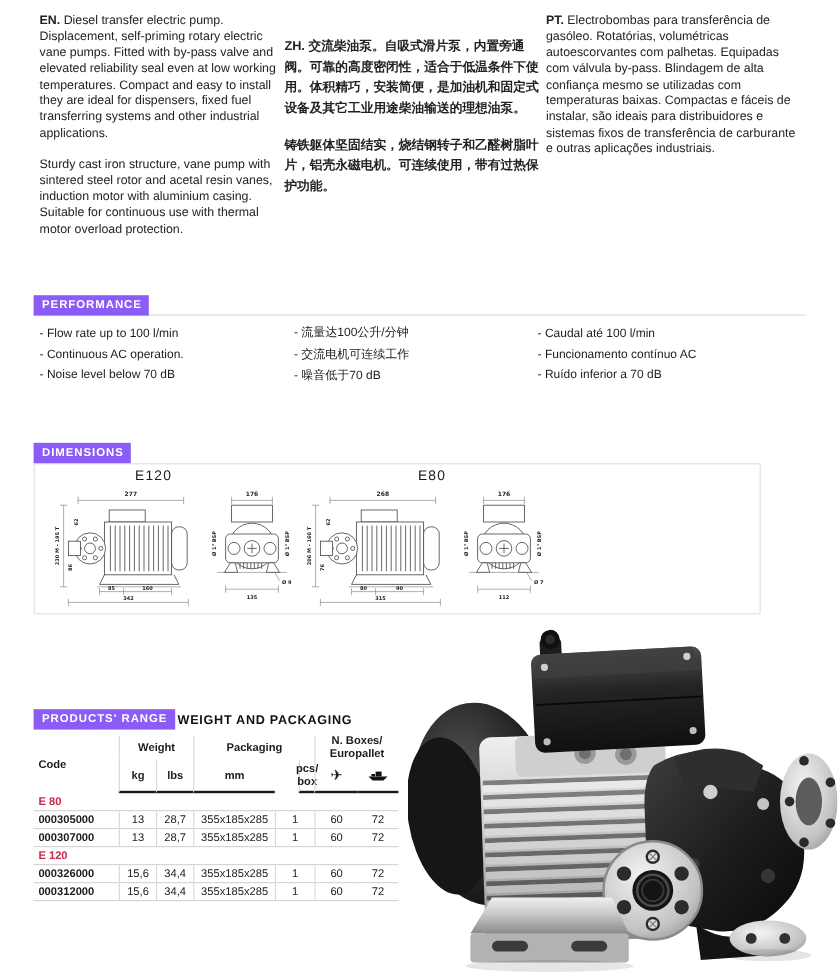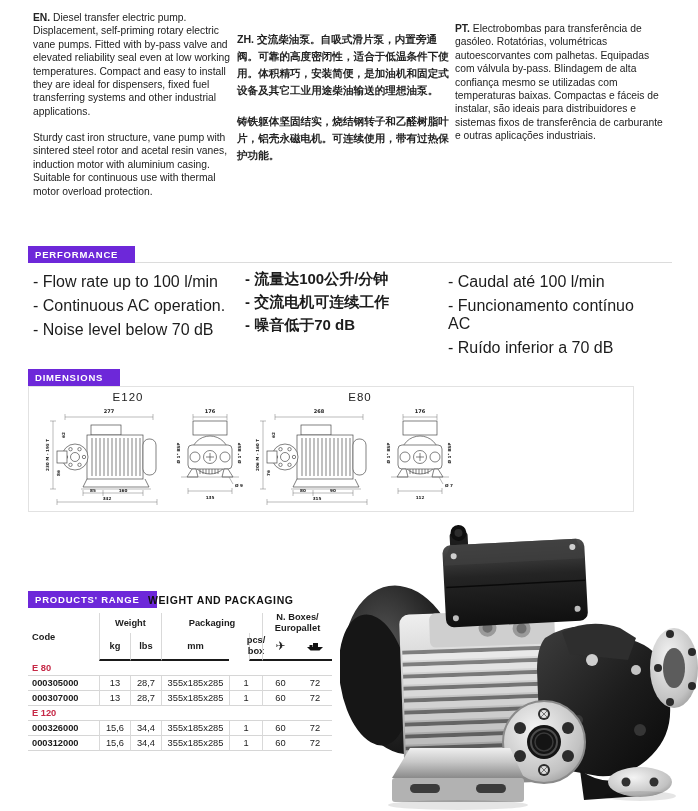--- a/index.html
+++ b/index.html
@@ -9,28 +9,28 @@
     overflow:hidden;
   }
   .abs{position:absolute;}
   
   .intro-col{font-size:10.3px;line-height:1.3;color:#222;}
   .intro-col p{margin:0 0 13px 0;}
   .lang-tag{font-weight:bold;}
   .zh-col{font-size:10.6px;font-weight:bold;line-height:1.62;}
   
   .red-bar{
-    background:#6d28d9;color:#fff;font-size:9.5px;font-weight:bold;
-    letter-spacing:.8px;padding:3px 17px 3px 7px;display:inline-block;
+    background:#8b5cf6;color:#fff;font-size:9.5px;font-weight:bold;
+    letter-spacing:.8px;padding:3px 6px 3px 7px;display:inline-block;
     text-transform:uppercase;white-space:nowrap;
   }
   .hairline{position:absolute;height:1px;background:#dcdcdc;}
   
-  .bullets div{margin-bottom:6px;font-size:16px;}
-  .bullets.zh div{font-weight:bold;font-size:15px;margin-bottom:4px;}
+  .bullets div{margin-bottom:6px;font-size:10px;}
+  .bullets.zh div{font-weight:normal;font-size:10px;margin-bottom:4px;}
   
   .dim-box{border:1px solid #e2e2e2;background:#fff;}
   .model-title{font-size:11.5px;letter-spacing:1px;color:#1c1c1c;text-align:center;}
   svg text{font-family:"DejaVu Sans","Liberation Sans",sans-serif;}
   .dim-line{stroke:#777;stroke-width:.5;}
   .draw{stroke:#4a4a4a;stroke-width:.7;fill:none;}
   .draw-fill{stroke:#4a4a4a;stroke-width:.7;fill:#ffffff;}
   .dim-txt{font-size:5px;fill:#222;font-weight:bold;}
   .dim-txt-sm{font-size:4.2px;fill:#222;font-weight:bold;}
   
@@ -61,21 +61,21 @@
        <span>Diesel transfer electric pump. Displacement, self-priming rotary electric vane pumps. Fitted with by-pass valve and elevated reliability seal even at low working temperatures. Compact and easy to install they are ideal for dispensers, fixed fuel transferring systems and other industrial applications.</span></p>
     <p>Sturdy cast iron structure, vane pump with sintered steel rotor and acetal resin vanes, induction motor with aluminium casing. Suitable for continuous use with thermal motor overload protection.</p>
   </div>
 
   <div class="abs intro-col zh-col" style="left:237px;top:11px;width:214px;margin-top:20px;">
     <p><span class="lang-tag">ZH.</span>
        <span>交流柴油泵。自吸式滑片泵，内置旁通阀。可靠的高度密闭性，适合于低温条件下使用。体积精巧，安装简便，是加油机和固定式设备及其它工业用途柴油输送的理想油泵。</span></p>
     <p>铸铁躯体坚固结实，烧结钢转子和乙醛树脂叶片，铝壳永磁电机。可连续使用，带有过热保护功能。</p>
   </div>
 
-  <div class="abs intro-col" style="left:455px;top:22px;width:214px;">
+  <div class="abs intro-col" style="left:455px;top:11px;width:214px;">
     <p><span class="lang-tag">PT.</span>
        <span>Electrobombas para transferência de gasóleo. Rotatórias, volumétricas autoescorvantes com palhetas. Equipadas com válvula by-pass. Blindagem de alta confiança mesmo se utilizadas com temperaturas baixas. Compactas e fáceis de instalar, são ideais para distribuidores e sistemas fixos de transferência de carburante e outras aplicações industriais.</span></p>
   </div>
 
   <div class="hairline" style="left:28px;top:262px;width:644px;"></div>
   <div class="abs red-bar" style="left:28px;top:246px;">PERFORMANCE</div>
 
   <div class="abs bullets" style="left:33px;top:273px;width:200px;">
     <div>- Flow rate up to 100 l/min</div>
     <div>- Continuous AC operation.</div>

